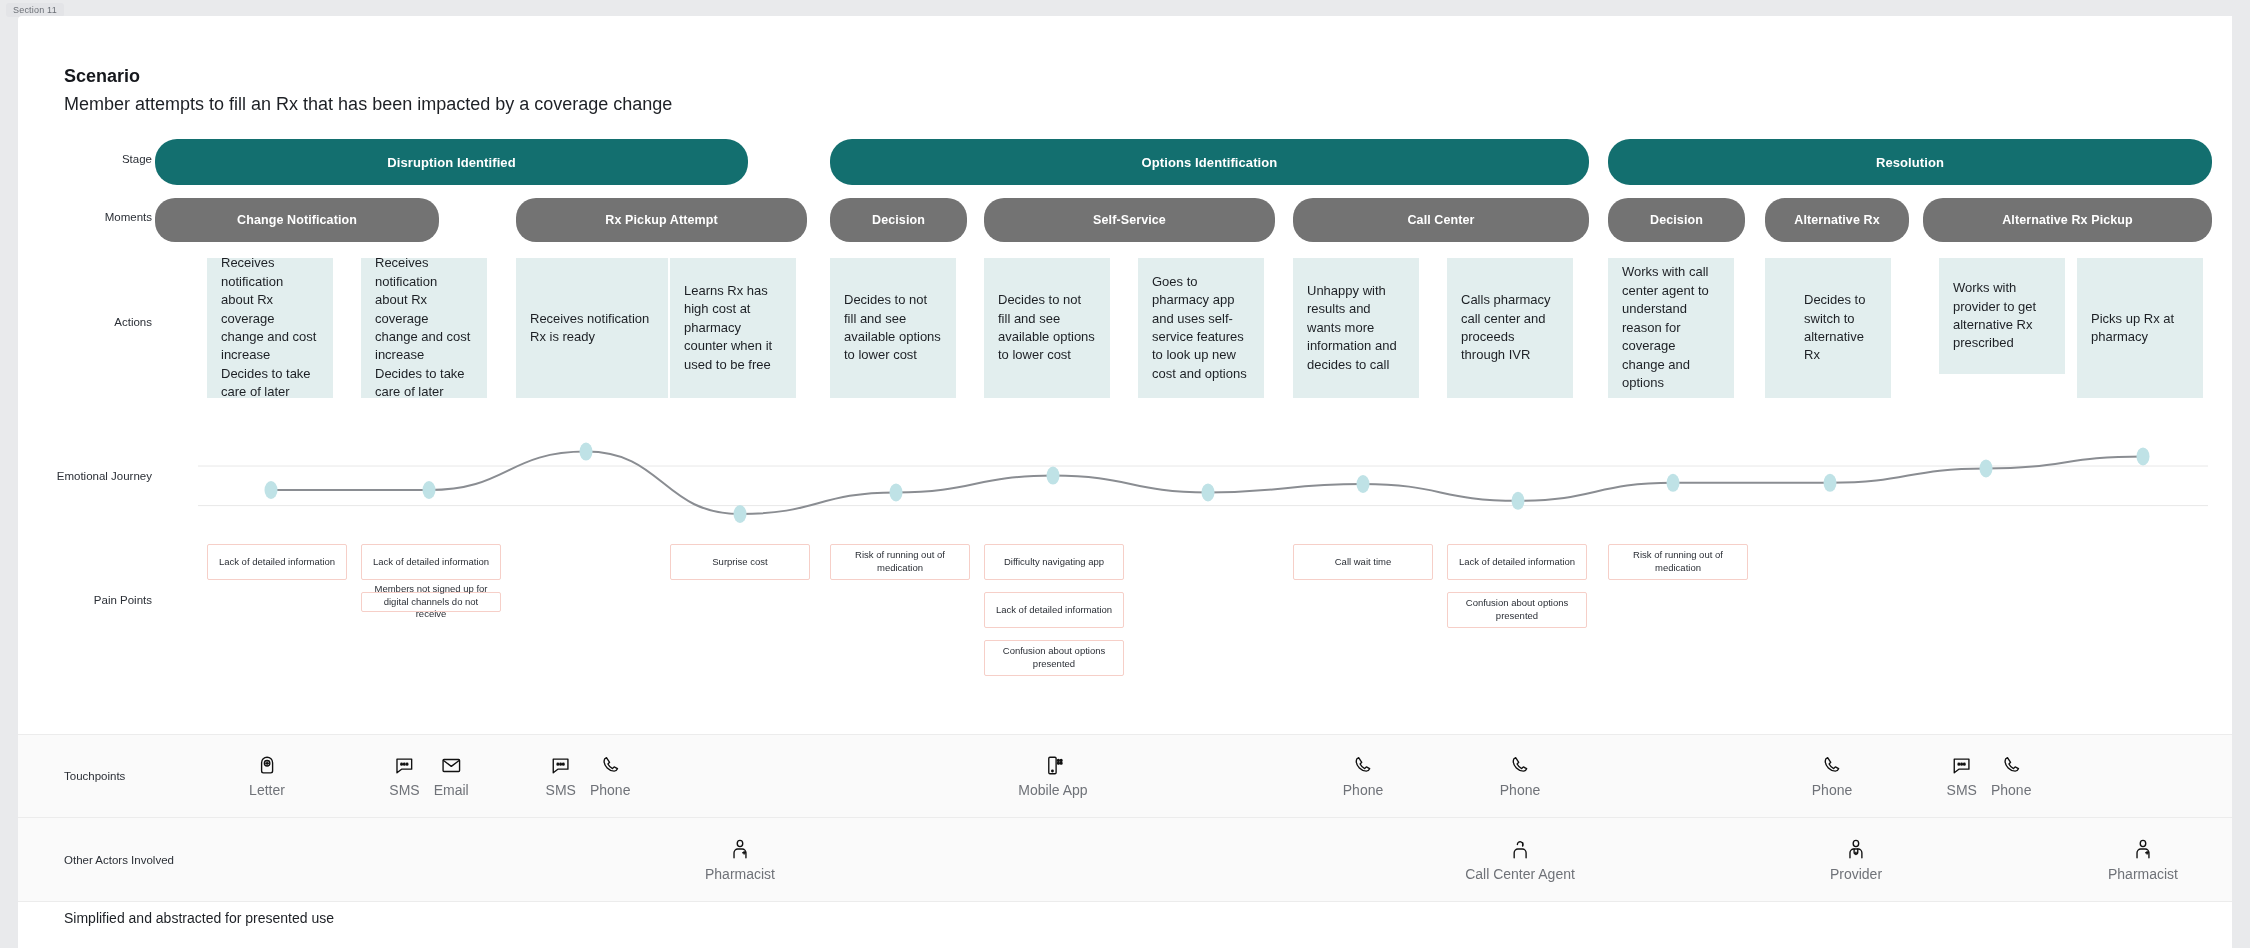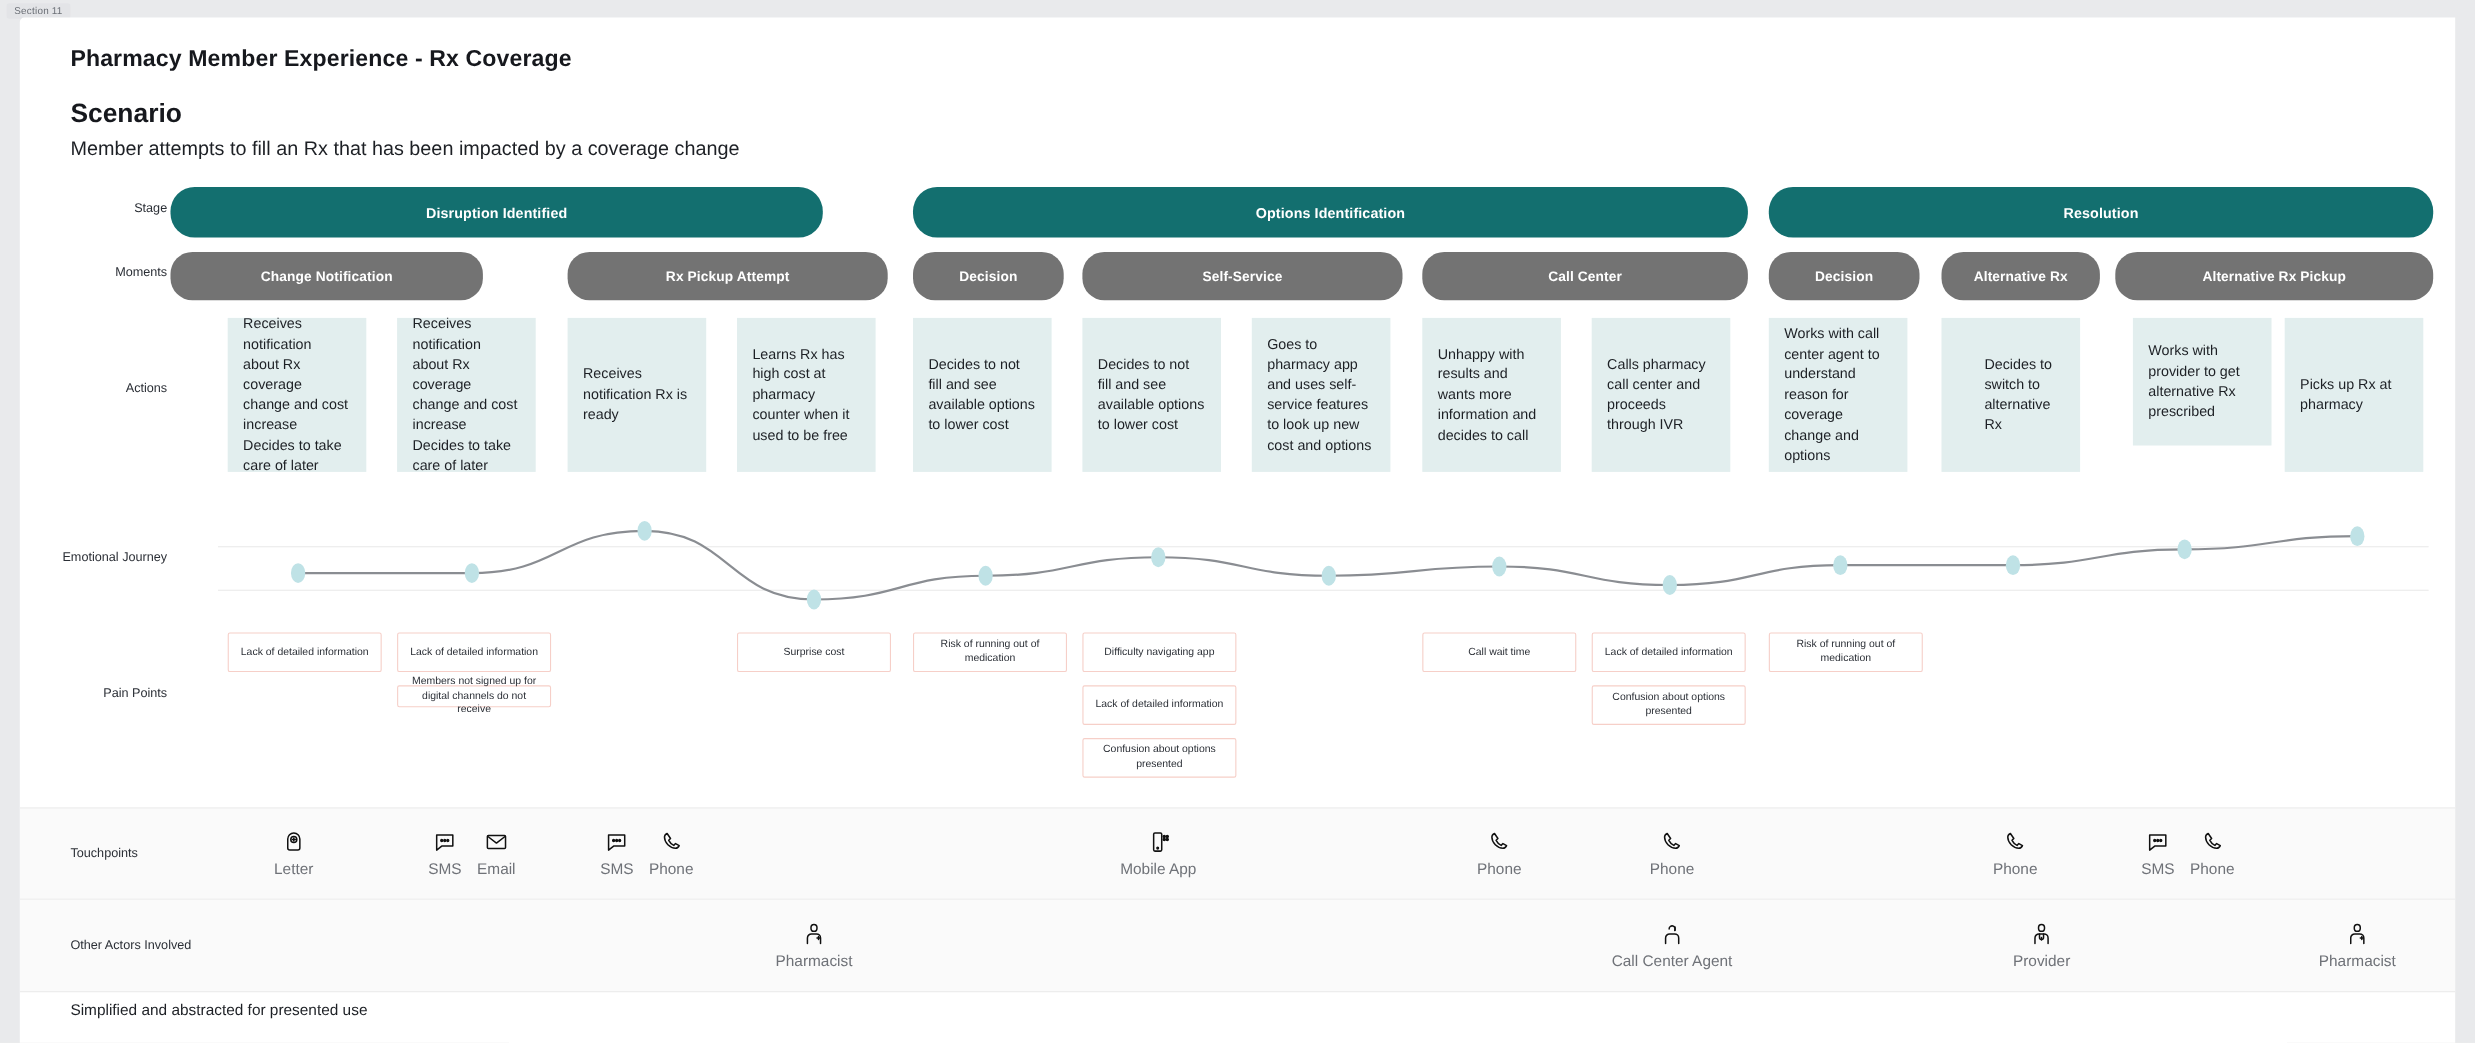--- a/index.html
+++ b/index.html
@@ -16,21 +16,21 @@
   }
   .canvas {
     position: absolute; top: 16px; left: 18px;
     width: 2214px; height: 932px;
     background: #ffffff;
     border-top-left-radius: 4px;
     overflow: hidden;
   }
   .hdr { padding: 26px 0 0 46px; }
   .title { font-size: 21px; font-weight: bold; color: #16181d; letter-spacing: .1px; }
-  .scen-label { font-size: 24px; font-weight: bold; color: #16181d; margin-top: 24px; }
+  .scen-label { font-size: 18px; font-weight: bold; color: #16181d; margin-top: 24px; }
   .scen-text { font-size: 18px; color: #1d2025; margin-top: 7px; }
 
   .grid { position: relative; margin-top: 24px; }
   .row-label {
     position: absolute; right: 100%; width: 150px;
     text-align: right; padding-right: 16px;
     font-size: 11.5px; color: #2b2f36;
   }
   .lane { position: relative; height: 0; }
 
@@ -86,21 +86,20 @@
   }
 </style>
 </head>
 <body>
 
 <div class="tab-chip">Section 11</div>
 
 <div class="canvas">
 
   <div class="hdr">
-    <div class="title">Pharmacy Member Experience - Rx Coverage</div>
     <div class="scen-label">Scenario</div>
     <div class="scen-text">Member attempts to fill an Rx that has been impacted by a coverage change</div>
   </div>
 
   <div class="grid">
 
     <div class="lane" style="height:46px;">
       <div class="row-label" style="top:14px;left:0;width:150px;position:absolute;right:auto;">Stage</div>
       <div id="stages-host">
           <div class="pill stage-pill" style="left: 137px; width: 593px; top: 0px;">
@@ -145,21 +144,21 @@
         </div>
     </div>
 
     <div class="lane" style="height:140px;margin-top:16px;">
       <div class="row-label" style="top:58px;left:0;width:150px;position:absolute;right:auto;">Actions</div>
       <div id="actions-host">
           <div class="action-card" style="left: 189px; width: 126px; top: 0px; height: 140px;">Receives notification about Rx coverage change and cost increase
 Decides to take care of later</div>
           <div class="action-card" style="left: 343px; width: 126px; top: 0px; height: 140px;">Receives notification about Rx coverage change and cost increase
 Decides to take care of later</div>
-          <div class="action-card" style="left: 498px; width: 126px; top: 0px; height: 140px;">Receives notification Rx is ready</div>
+          <div class="action-card" style="left: 498px; width: 152px; top: 0px; height: 140px;">Receives notification Rx is ready</div>
           <div class="action-card" style="left: 652px; width: 126px; top: 0px; height: 140px;">Learns Rx has high cost at pharmacy counter when it used to be free</div>
           <div class="action-card" style="left: 812px; width: 126px; top: 0px; height: 140px;">Decides to not fill and see available options to lower cost</div>
           <div class="action-card" style="left: 966px; width: 126px; top: 0px; height: 140px;">Decides to not fill and see available options to lower cost</div>
           <div class="action-card" style="left: 1120px; width: 126px; top: 0px; height: 140px;">Goes to pharmacy app and uses self-service features to look up new cost and options</div>
           <div class="action-card" style="left: 1275px; width: 126px; top: 0px; height: 140px;">Unhappy with results and wants more information and decides to call</div>
           <div class="action-card" style="left: 1429px; width: 126px; top: 0px; height: 140px;">Calls pharmacy call center and proceeds through IVR</div>
           <div class="action-card" style="left: 1590px; width: 126px; top: 0px; height: 140px;">Works with call center agent to understand reason for coverage change and options</div>
           <div class="action-card" style="left: 1747px; width: 126px; top: 0px; height: 140px; padding-left: 39px;">Decides to switch to alternative Rx</div>
           <div class="action-card" style="left: 1905px; width: 126px; top: 0px; height: 116px; margin-left: 16px;">Works with provider to get alternative Rx prescribed</div>
           <div class="action-card" style="left: 2059px; width: 126px; top: 0px; height: 140px;">Picks up Rx at pharmacy</div>

